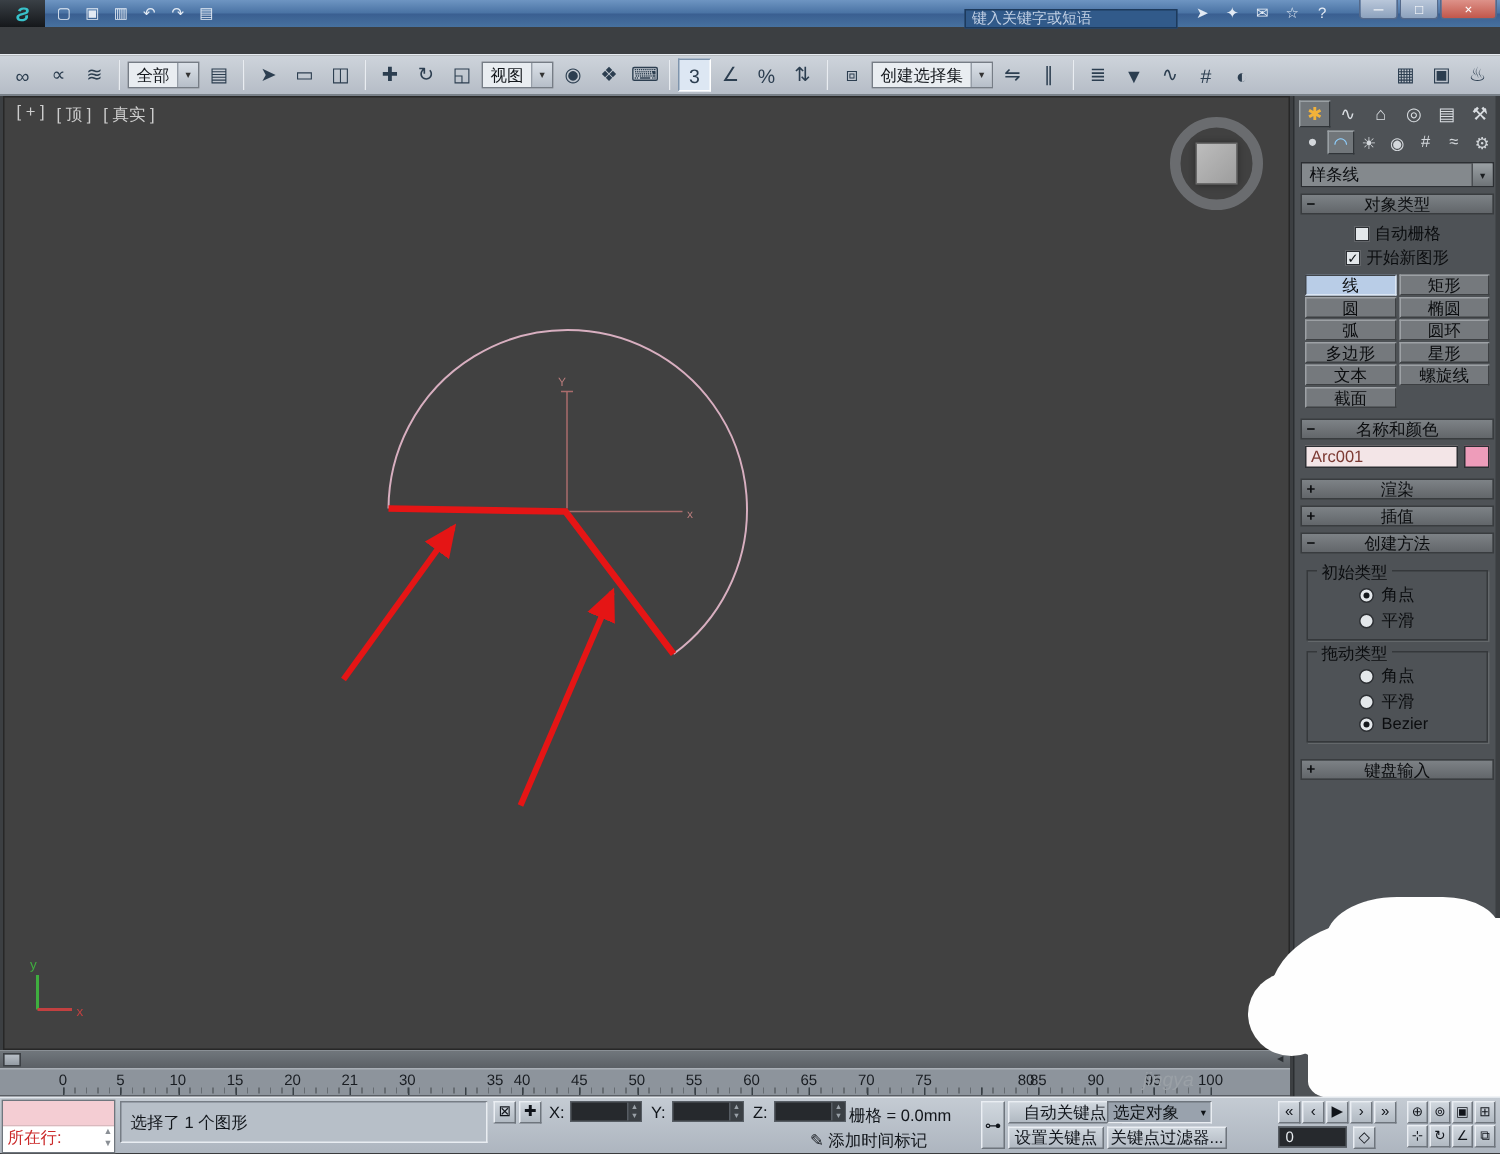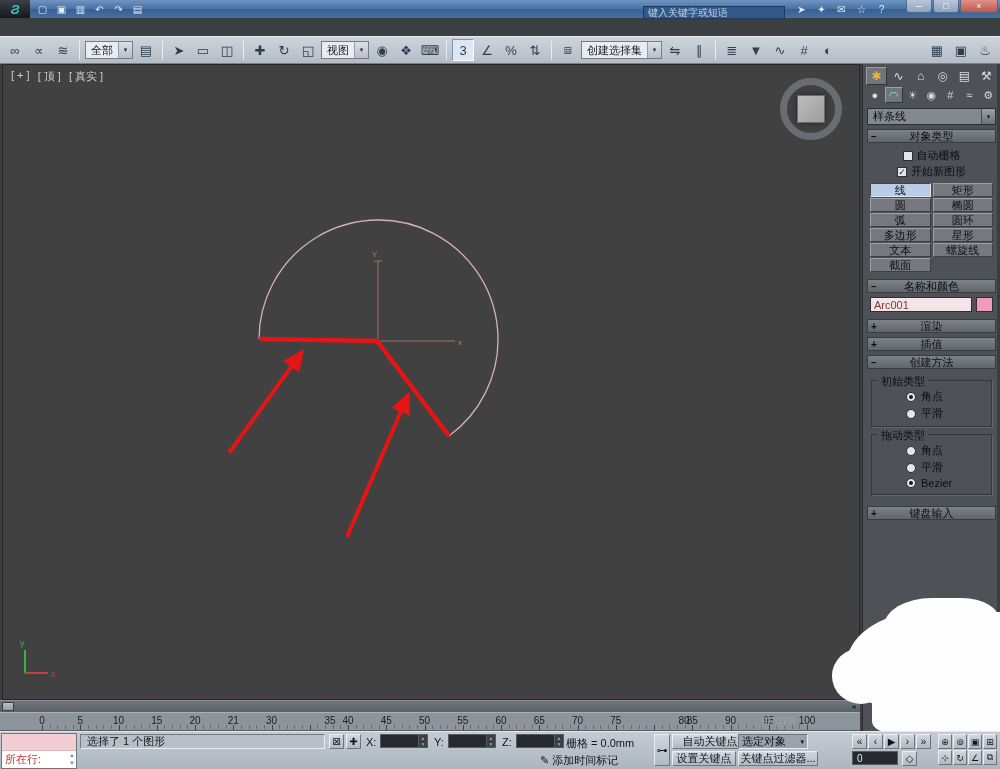--- a/index.html
+++ b/index.html
@@ -126,21 +126,21 @@
 
   
   .statusbar{position:absolute;left:0;top:731px;width:1000px;height:38px;
     background:linear-gradient(#c4cbd3,#adb5bf);border-top:1px solid #e3e8ed;z-index:45;}
   .listener{position:absolute;left:1px;top:1px;width:76px;height:36px;border:1px solid #6f767e;background:#fff;}
   .lis1{height:17px;background:#f4cdd3;border-bottom:1px solid #d9b9be;}
   .lis2{height:17px;background:#ffffff;color:#cb2a2a;font-size:11px;line-height:17px;padding-left:3px;position:relative;}
   .lis-arrows{position:absolute;right:1px;top:0;font-size:6px;color:#8a8f95;line-height:8px;text-align:center;}
   .sunken{background:#b7bfc8;border:1px solid;border-color:#767d85 #e9edf2 #e9edf2 #767d85;}
   .field-text{font-size:11px;color:#12161b;display:flex;align-items:center;padding-left:6px;white-space:nowrap;overflow:hidden;}
-  .selfield{position:absolute;left:80px;top:2px;width:245px;height:15px;text-align:center;}
+  .selfield{position:absolute;left:80px;top:2px;width:245px;height:28px;text-align:center;}
   .promptfield{position:absolute;left:80px;top:20px;width:245px;height:15px;}
   .sbtn{background:linear-gradient(#d0d7de,#b1b9c2);border:1px solid;
     border-color:#eaeef3 #6e757d #6e757d #eaeef3;font-size:10px;color:#10141a;
     display:flex;align-items:center;justify-content:center;}
   .lockbtn{position:absolute;left:329px;top:2px;width:15px;height:15px;}
   .offbtn{position:absolute;left:346px;top:2px;width:15px;height:15px;}
   .coordlbl{position:absolute;top:4px;font-size:11px;color:#12161b;}
   .darkfield{position:absolute;top:2px;width:48px;height:14px;background:#26292d;
     border:1px solid #565c63;color:#dfe3e8;font-size:10px;display:flex;align-items:center;padding-left:3px;}
   .spin{margin-left:auto;width:9px;height:100%;background:#3a3f44;color:#9aa1a8;font-size:5px;

